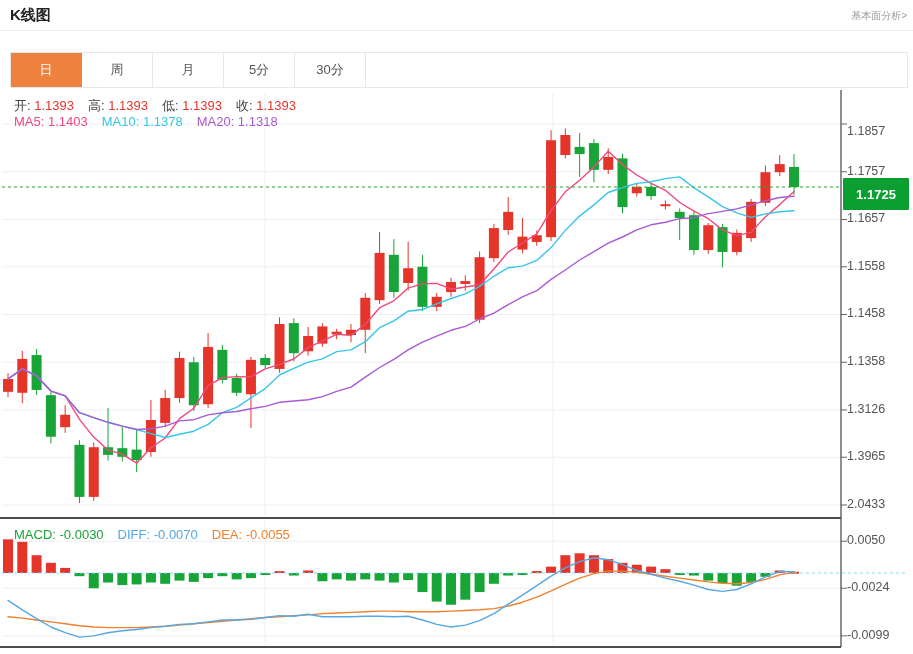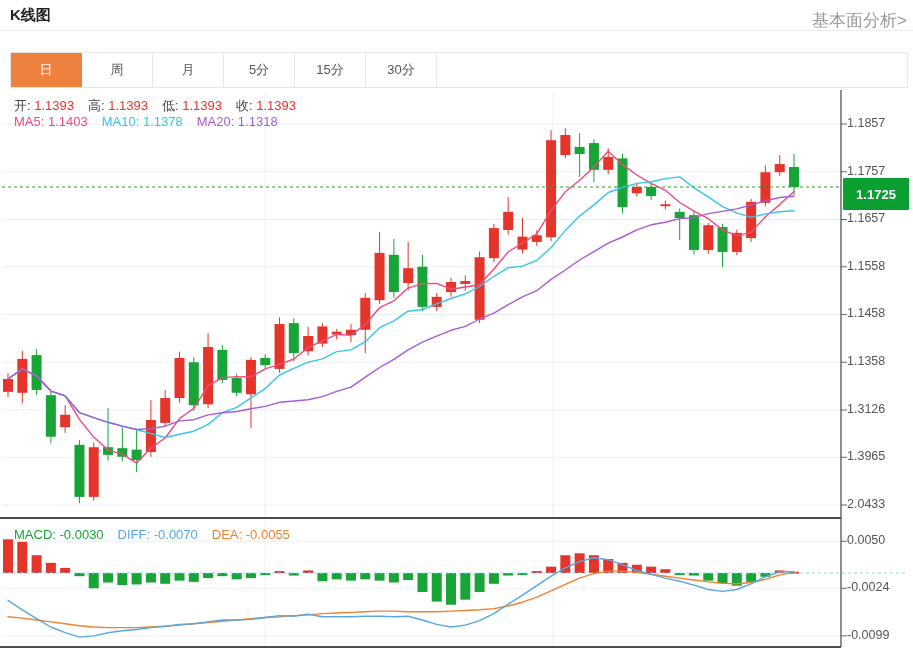--- a/index.html
+++ b/index.html
@@ -6,21 +6,21 @@
   body{
     width:913px;height:654px;position:relative;overflow:hidden;background:#fff;
     font-family:"Liberation Sans","DejaVu Sans",sans-serif;
     -webkit-font-smoothing:antialiased;
   }
   #chart-svg{position:absolute;left:0;top:0;z-index:1;}
   .overlay{position:absolute;z-index:3;}
   
   .header{left:0;top:0;width:913px;height:30px;border-bottom:1px solid #ebebeb;background:#fff;}
   .page-title{position:absolute;left:10px;top:6px;font-size:15px;font-weight:bold;color:#222;}
-  .header-link{position:absolute;right:6px;top:9px;font-size:17px;color:#999;cursor:pointer;text-decoration:none;}
+  .header-link{position:absolute;right:6px;top:9px;font-size:10px;color:#999;cursor:pointer;text-decoration:none;}
   
   .tabbar{left:10px;top:52px;width:898px;height:36px;border:1px solid #e7e7e7;box-sizing:border-box;background:#fff;display:flex;}
   .tab{width:71px;height:100%;box-sizing:border-box;border-right:1px solid #e7e7e7;
        display:flex;align-items:center;justify-content:center;font-size:13px;color:#555;cursor:pointer;background:#fff;}
   .tab.active{background:#ef813e;color:#fff;border-right:1px solid #ef813e;}
   
   .info-row{position:absolute;left:14px;z-index:3;font-size:13px;white-space:nowrap;}
   .info-row .lbl{color:#444;}
   .info-row .grp{margin-right:14px;}
   
@@ -244,34 +244,33 @@
 <div class="overlay header">
   <div class="page-title">K线图</div>
   <a class="header-link">基本面分析&gt;</a>
 </div>
 
 <div class="overlay tabbar" id="tabbar">
     <div class="tab active">日</div>
     <div class="tab">周</div>
     <div class="tab">月</div>
     <div class="tab">5分</div>
-    <div class="tab">15分</div>
     <div class="tab">30分</div>
   </div>
 
 <div class="info-row" id="ohlc-row" style="top:97px;"><span class="grp"><span class="lbl">开:</span><span style="color: rgb(229, 53, 43);"> 1.1393</span></span><span class="grp"><span class="lbl">高:</span><span style="color: rgb(229, 53, 43);"> 1.1393</span></span><span class="grp"><span class="lbl">低:</span><span style="color: rgb(229, 53, 43);"> 1.1393</span></span><span class="grp"><span class="lbl">收:</span><span style="color: rgb(229, 53, 43);"> 1.1393</span></span></div>
 
 <div class="info-row" id="ma-row" style="top:114px;"><span class="grp"><span class="lbl" style="color: rgb(240, 73, 124);">MA5:</span><span style="color: rgb(240, 73, 124);"> 1.1403</span></span><span class="grp"><span class="lbl" style="color: rgb(54, 198, 232);">MA10:</span><span style="color: rgb(54, 198, 232);"> 1.1378</span></span><span class="grp"><span class="lbl" style="color: rgb(168, 91, 213);">MA20:</span><span style="color: rgb(168, 91, 213);"> 1.1318</span></span></div>
 
 <div class="info-row" id="macd-row" style="top:527px;"><span class="grp"><span class="lbl" style="color: rgb(24, 164, 55);">MACD:</span><span style="color: rgb(24, 164, 55);"> -0.0030</span></span><span class="grp"><span class="lbl" style="color: rgb(87, 167, 227);">DIFF:</span><span style="color: rgb(87, 167, 227);"> -0.0070</span></span><span class="grp"><span class="lbl" style="color: rgb(240, 129, 47);">DEA:</span><span style="color: rgb(240, 129, 47);"> -0.0055</span></span></div>
 
 <div class="overlay price-badge">1.1725</div>
 
 <div id="axis-labels">
-    <div class="axis-label" style="top: 116px;">1.1857</div>
+    <div class="axis-label" style="top: 124px;">1.1857</div>
     <div class="axis-label" style="top: 164px; text-align: right;">1.1757</div>
     <div class="axis-label" style="top: 211px;">1.1657</div>
     <div class="axis-label" style="top: 259px;">1.1558</div>
     <div class="axis-label" style="top: 306px;">1.1458</div>
     <div class="axis-label" style="top: 354px;">1.1358</div>
     <div class="axis-label" style="top: 402px;">1.3126</div>
     <div class="axis-label" style="top: 449px;">1.3965</div>
     <div class="axis-label" style="top: 497px;">2.0433</div>
     <div class="axis-label" style="top: 533px;">0.0050</div>
     <div class="axis-label" style="top: 580px;">-0.0024</div>

